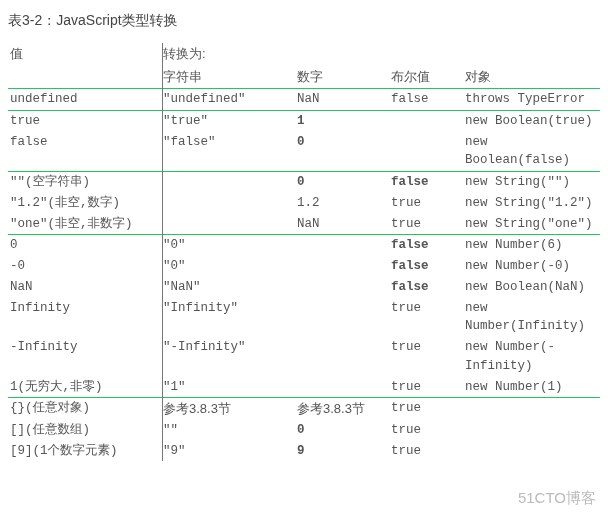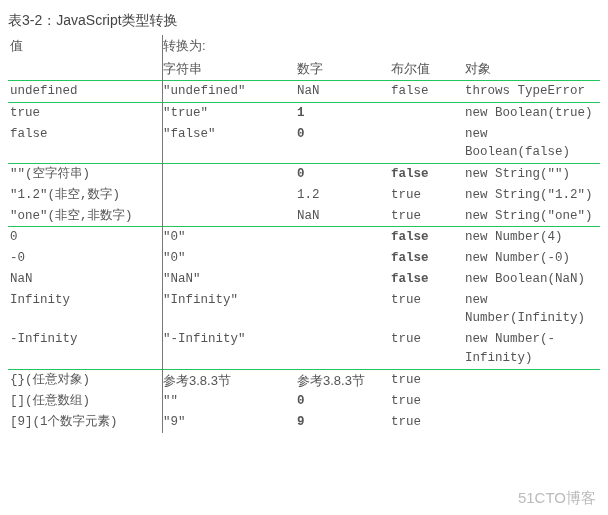--- a/index.html
+++ b/index.html
@@ -1,16 +1,16 @@
 <!DOCTYPE html>
 <html><head>
 <meta charset="utf-8">
 <style>
   body{margin:0;padding:10px 8px;background:#fff;color:#555;font-family:"Microsoft YaHei","Helvetica Neue",Arial,sans-serif;font-size:13px;line-height:1.5;width:608px;box-sizing:border-box}
-  .title{font-size:14px;margin-bottom:4px;color:#444}
+  .title{font-size:14px;margin-bottom:12px;color:#444}
   table{border-collapse:collapse;width:100%}
   td{padding:1px 2px;vertical-align:top;color:#555}
   td.c1{width:150px}
   td.c2{width:130px}
   td.c3{width:90px}
   td.c4{width:70px}
   td.c5{}
   .mono{font-family:Menlo,Consolas,"Courier New",monospace;font-size:12.5px}
   .bold{font-weight:bold}
   tr.sep td{border-top:1px solid #22c55e}
@@ -81,21 +81,21 @@
         <td class="c2 vline mono"></td>
         <td class="c3 mono">NaN</td>
         <td class="c4 mono">true</td>
         <td class="c5 mono">new String("one")</td>
       </tr>
       <tr class="sep">
         <td class="c1 mono">0</td>
         <td class="c2 vline mono">"0"</td>
         <td class="c3 mono"></td>
         <td class="c4 mono bold">false</td>
-        <td class="c5 mono">new Number(4)</td>
+        <td class="c5 mono">new Number(6)</td>
       </tr>
       <tr>
         <td class="c1 mono">-0</td>
         <td class="c2 vline mono">"0"</td>
         <td class="c3 mono"></td>
         <td class="c4 mono bold">false</td>
         <td class="c5 mono">new Number(-0)</td>
       </tr>
       <tr>
         <td class="c1 mono">NaN</td>
@@ -111,20 +111,27 @@
         <td class="c4 mono">true</td>
         <td class="c5 mono">new Number(Infinity)</td>
       </tr>
       <tr>
         <td class="c1 mono">-Infinity</td>
         <td class="c2 vline mono">"-Infinity"</td>
         <td class="c3 mono"></td>
         <td class="c4 mono">true</td>
         <td class="c5 mono">new Number(-Infinity)</td>
       </tr>
+      <tr>
+        <td class="c1 mono">1(无穷大,非零)</td>
+        <td class="c2 vline mono">"1"</td>
+        <td class="c3 mono"></td>
+        <td class="c4 mono">true</td>
+        <td class="c5 mono">new Number(1)</td>
+      </tr>
       <tr class="sep">
         <td class="c1 mono">{}(任意对象)</td>
         <td class="c2 vline">参考3.8.3节</td>
         <td class="c3">参考3.8.3节</td>
         <td class="c4 mono">true</td>
         <td class="c5 mono"></td>
       </tr>
       <tr>
         <td class="c1 mono">[](任意数组)</td>
         <td class="c2 vline mono">""</td>

